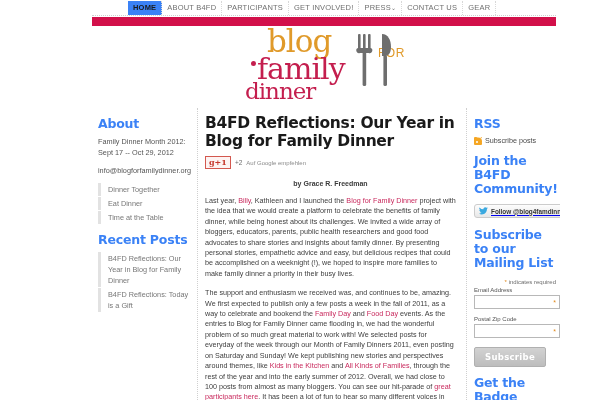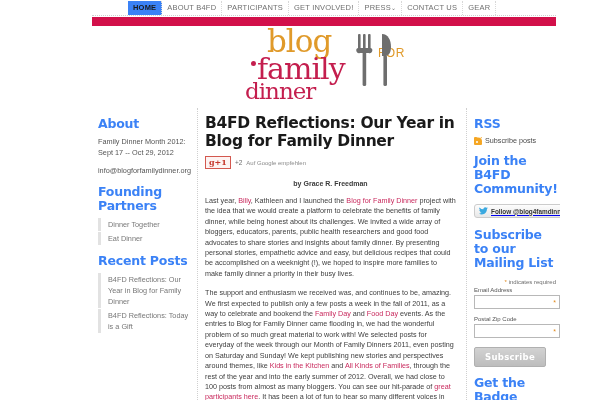--- a/index.html
+++ b/index.html
@@ -296,24 +296,24 @@
         </g>
       </svg>
     </a>
   </div>
 
   <aside class="col-left">
     <h3 class="wtitle">About</h3>
     <p>Family Dinner Month 2012: Sept 17 -- Oct 29, 2012</p>
     <p>info@blogforfamilydinner.org</p>
 
-    <h3 class="wtitle">Founding Partners</h3>
     <ul class="linklist">
       <li>Dinner Together</li>
       <li>Eat Dinner</li>
+      <li>Time at the Table</li>
     </ul>
 
     <h3 class="wtitle">Recent Posts</h3>
     <ul class="linklist">
       <li>B4FD Reflections: Our Year in Blog for Family Dinner</li>
       <li>B4FD Reflections: Today is a Gift</li>
 
     </ul>
 
   </aside>

